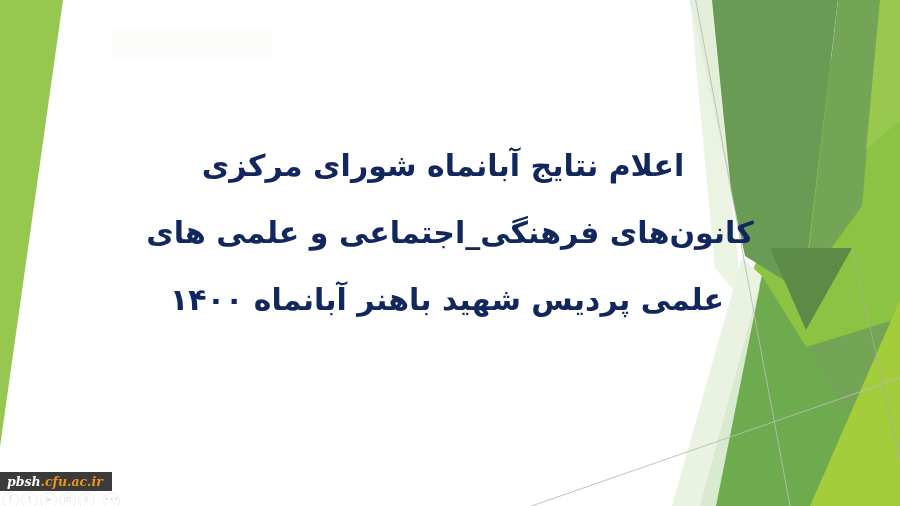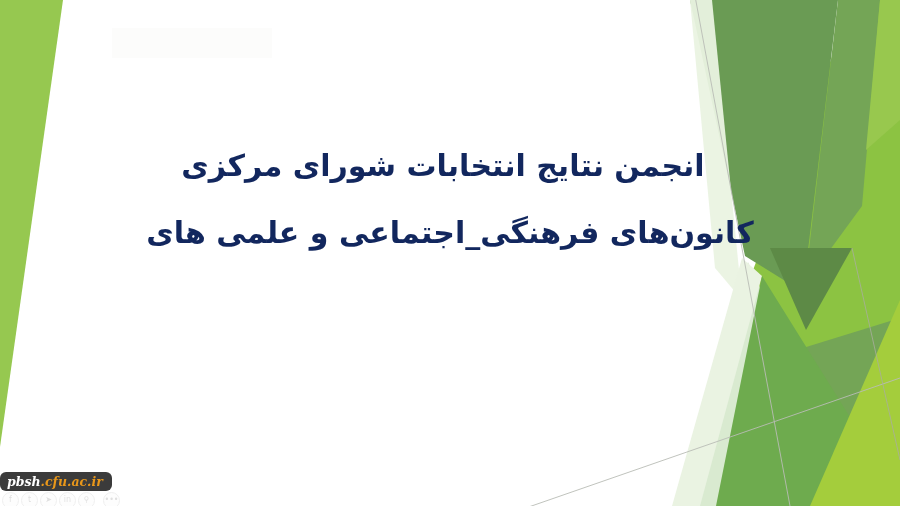--- a/index.html
+++ b/index.html
@@ -58,21 +58,20 @@
   #watermark {
     position: absolute;
     left: 0;
     top: 472px;
     height: 19px;
     background: #3b3b3b;
     padding: 0 9px 0 7px;
     display: flex;
     align-items: center;
     direction: ltr;
-    border-radius: 6px;
   }
   #watermark .wm-txt {
     font-family: "DejaVu Serif", "Liberation Serif", serif;
     font-style: italic;
     font-weight: bold;
     font-size: 12.5px;
     line-height: 19px;
     white-space: nowrap;
   }
   #watermark .wm-a { color: #ffffff; }
@@ -135,22 +134,23 @@
     <polygon points="880,0 900,0 900,120 866,150" fill="#98c84e"></polygon>
 
     <line x1="695" y1="-4" x2="790" y2="506" stroke="#b9bcb6" stroke-width="0.9"></line>
     <line x1="900" y1="378" x2="520" y2="510" stroke="#b9bcb6" stroke-width="0.9"></line>
     <line x1="852" y1="248" x2="900" y2="460" stroke="#a9ad9f" stroke-width="0.8"></line>
   </svg>
 
   <div id="ghost-band"></div>
 
   <div id="title-block">
-    <div class="title-line l1">انجمن نتایج انتخابات شورای مرکزی</div>
+    <div class="title-line l1">اعلام نتایج آبانماه شورای مرکزی</div>
     <div class="title-line l2">کانون‌های فرهنگی_اجتماعی و علمی های</div>
+    <div class="title-line l3">علمی پردیس شهید باهنر آبانماه ۱۴۰۰</div>
   </div>
 
   <div id="watermark">
     <span class="wm-txt">
       <span class="wm-a">pbsh</span><span class="wm-b">.cfu.ac.ir</span>
     </span>
   </div>
 
   <div id="social-row">
     <div class="sbtn">f</div>

